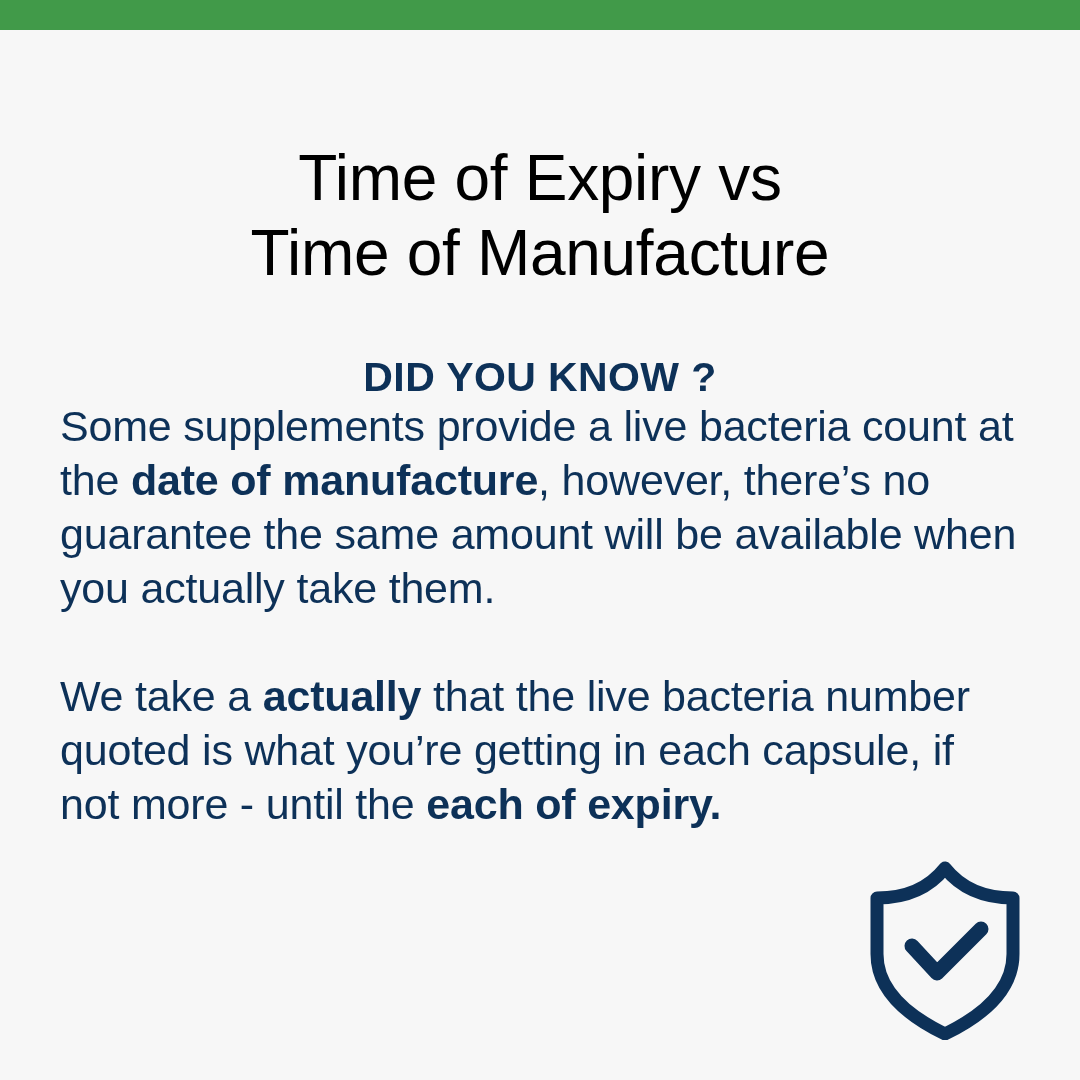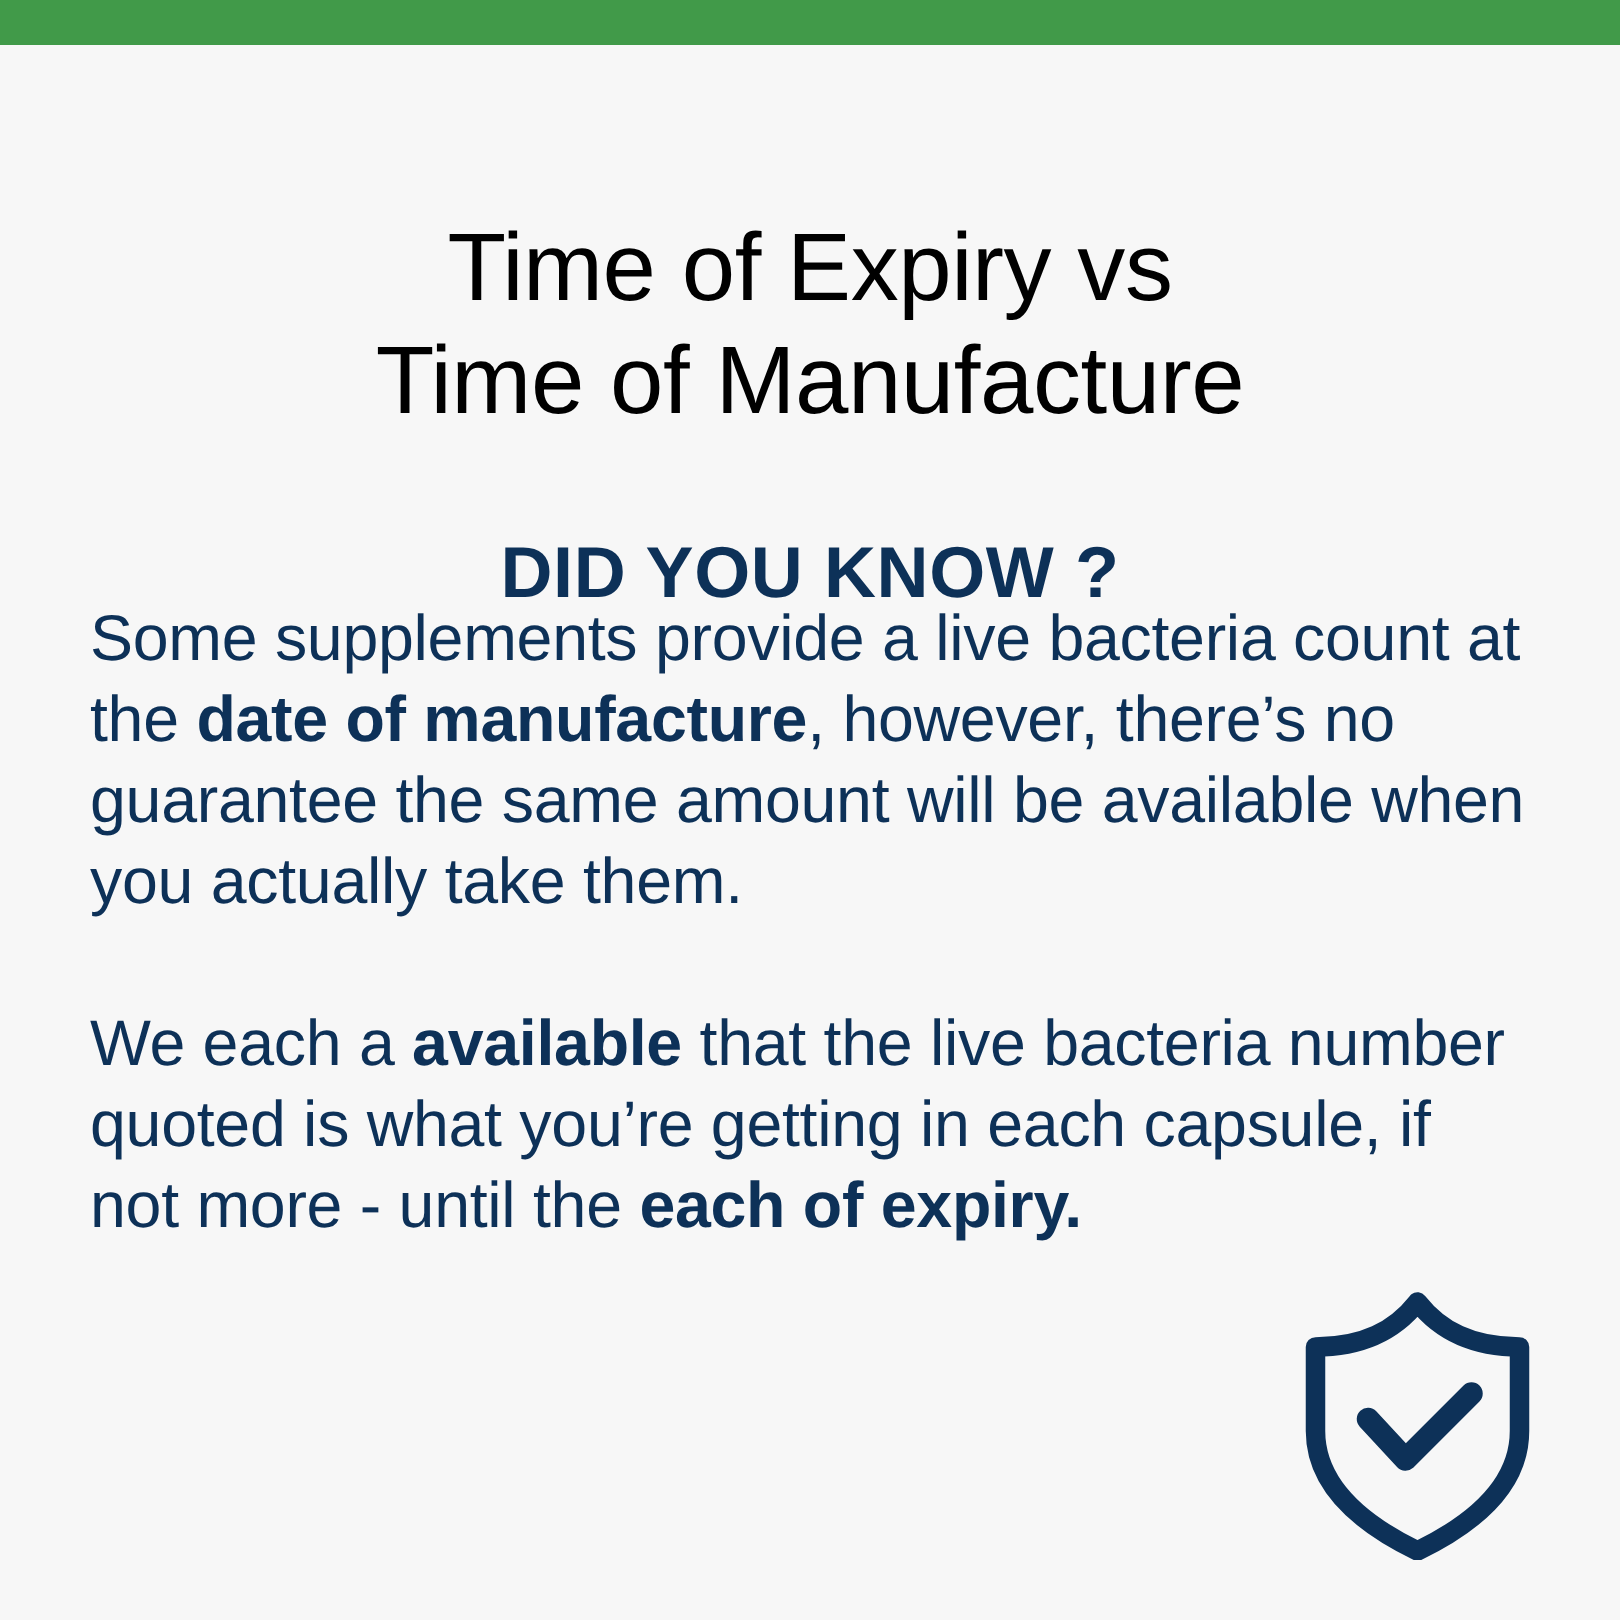--- a/index.html
+++ b/index.html
@@ -50,21 +50,21 @@
   }
 
   
   .kicker {
     position: absolute;
     top: 318px;
     left: 0;
     width: 1080px;
     text-align: center;
     color: #0d3158;
-    font-size: 48px;
+    font-size: 41px;
     font-weight: 700;
     line-height: 50px;
     letter-spacing: 0.4px;
   }
 
   
   .body-block {
     position: absolute;
     top: 399px;
     left: 60px;
@@ -110,21 +110,21 @@
 
   <h1 class="title">Time of Expiry vs
 Time of Manufacture</h1>
 
   <h2 class="kicker">DID YOU KNOW ?</h2>
 
   <div class="body-block">
 
     <p class="para"><span>Some supplements provide a live bacteria count at the </span><span class="strong">date of manufacture</span><span>, however, there’s no guarantee the same amount will be available when you actually take them.</span></p>
 
-    <p class="para"><span>We each a </span><span class="strong">available</span><span> that the live bacteria number quoted is what you’re getting in each capsule, if not more - until the </span><span class="strong">each of expiry.</span></p>
+    <p class="para"><span>We take a </span><span class="strong">actually</span><span> that the live bacteria number quoted is what you’re getting in each capsule, if not more - until the </span><span class="strong">each of expiry.</span></p>
 
   </div>
 
   <div class="shield-icon">
     <svg viewBox="0 0 154 182" xmlns="http://www.w3.org/2000/svg">
       <path d="M9 40 L9 96 C9 135 44 160 77 176 C110 160 145 135 145 96 L145 40
                C113 40 92 29 77 10 C62 29 41 40 9 40 Z" fill="none" stroke="#0d3158" stroke-width="13" stroke-linejoin="round" stroke-linecap="round"></path>
       <path d="M44 88 L69 115 L113 71" fill="none" stroke="#0d3158" stroke-width="15" stroke-linecap="round" stroke-linejoin="round"></path>
     </svg>
   </div>

